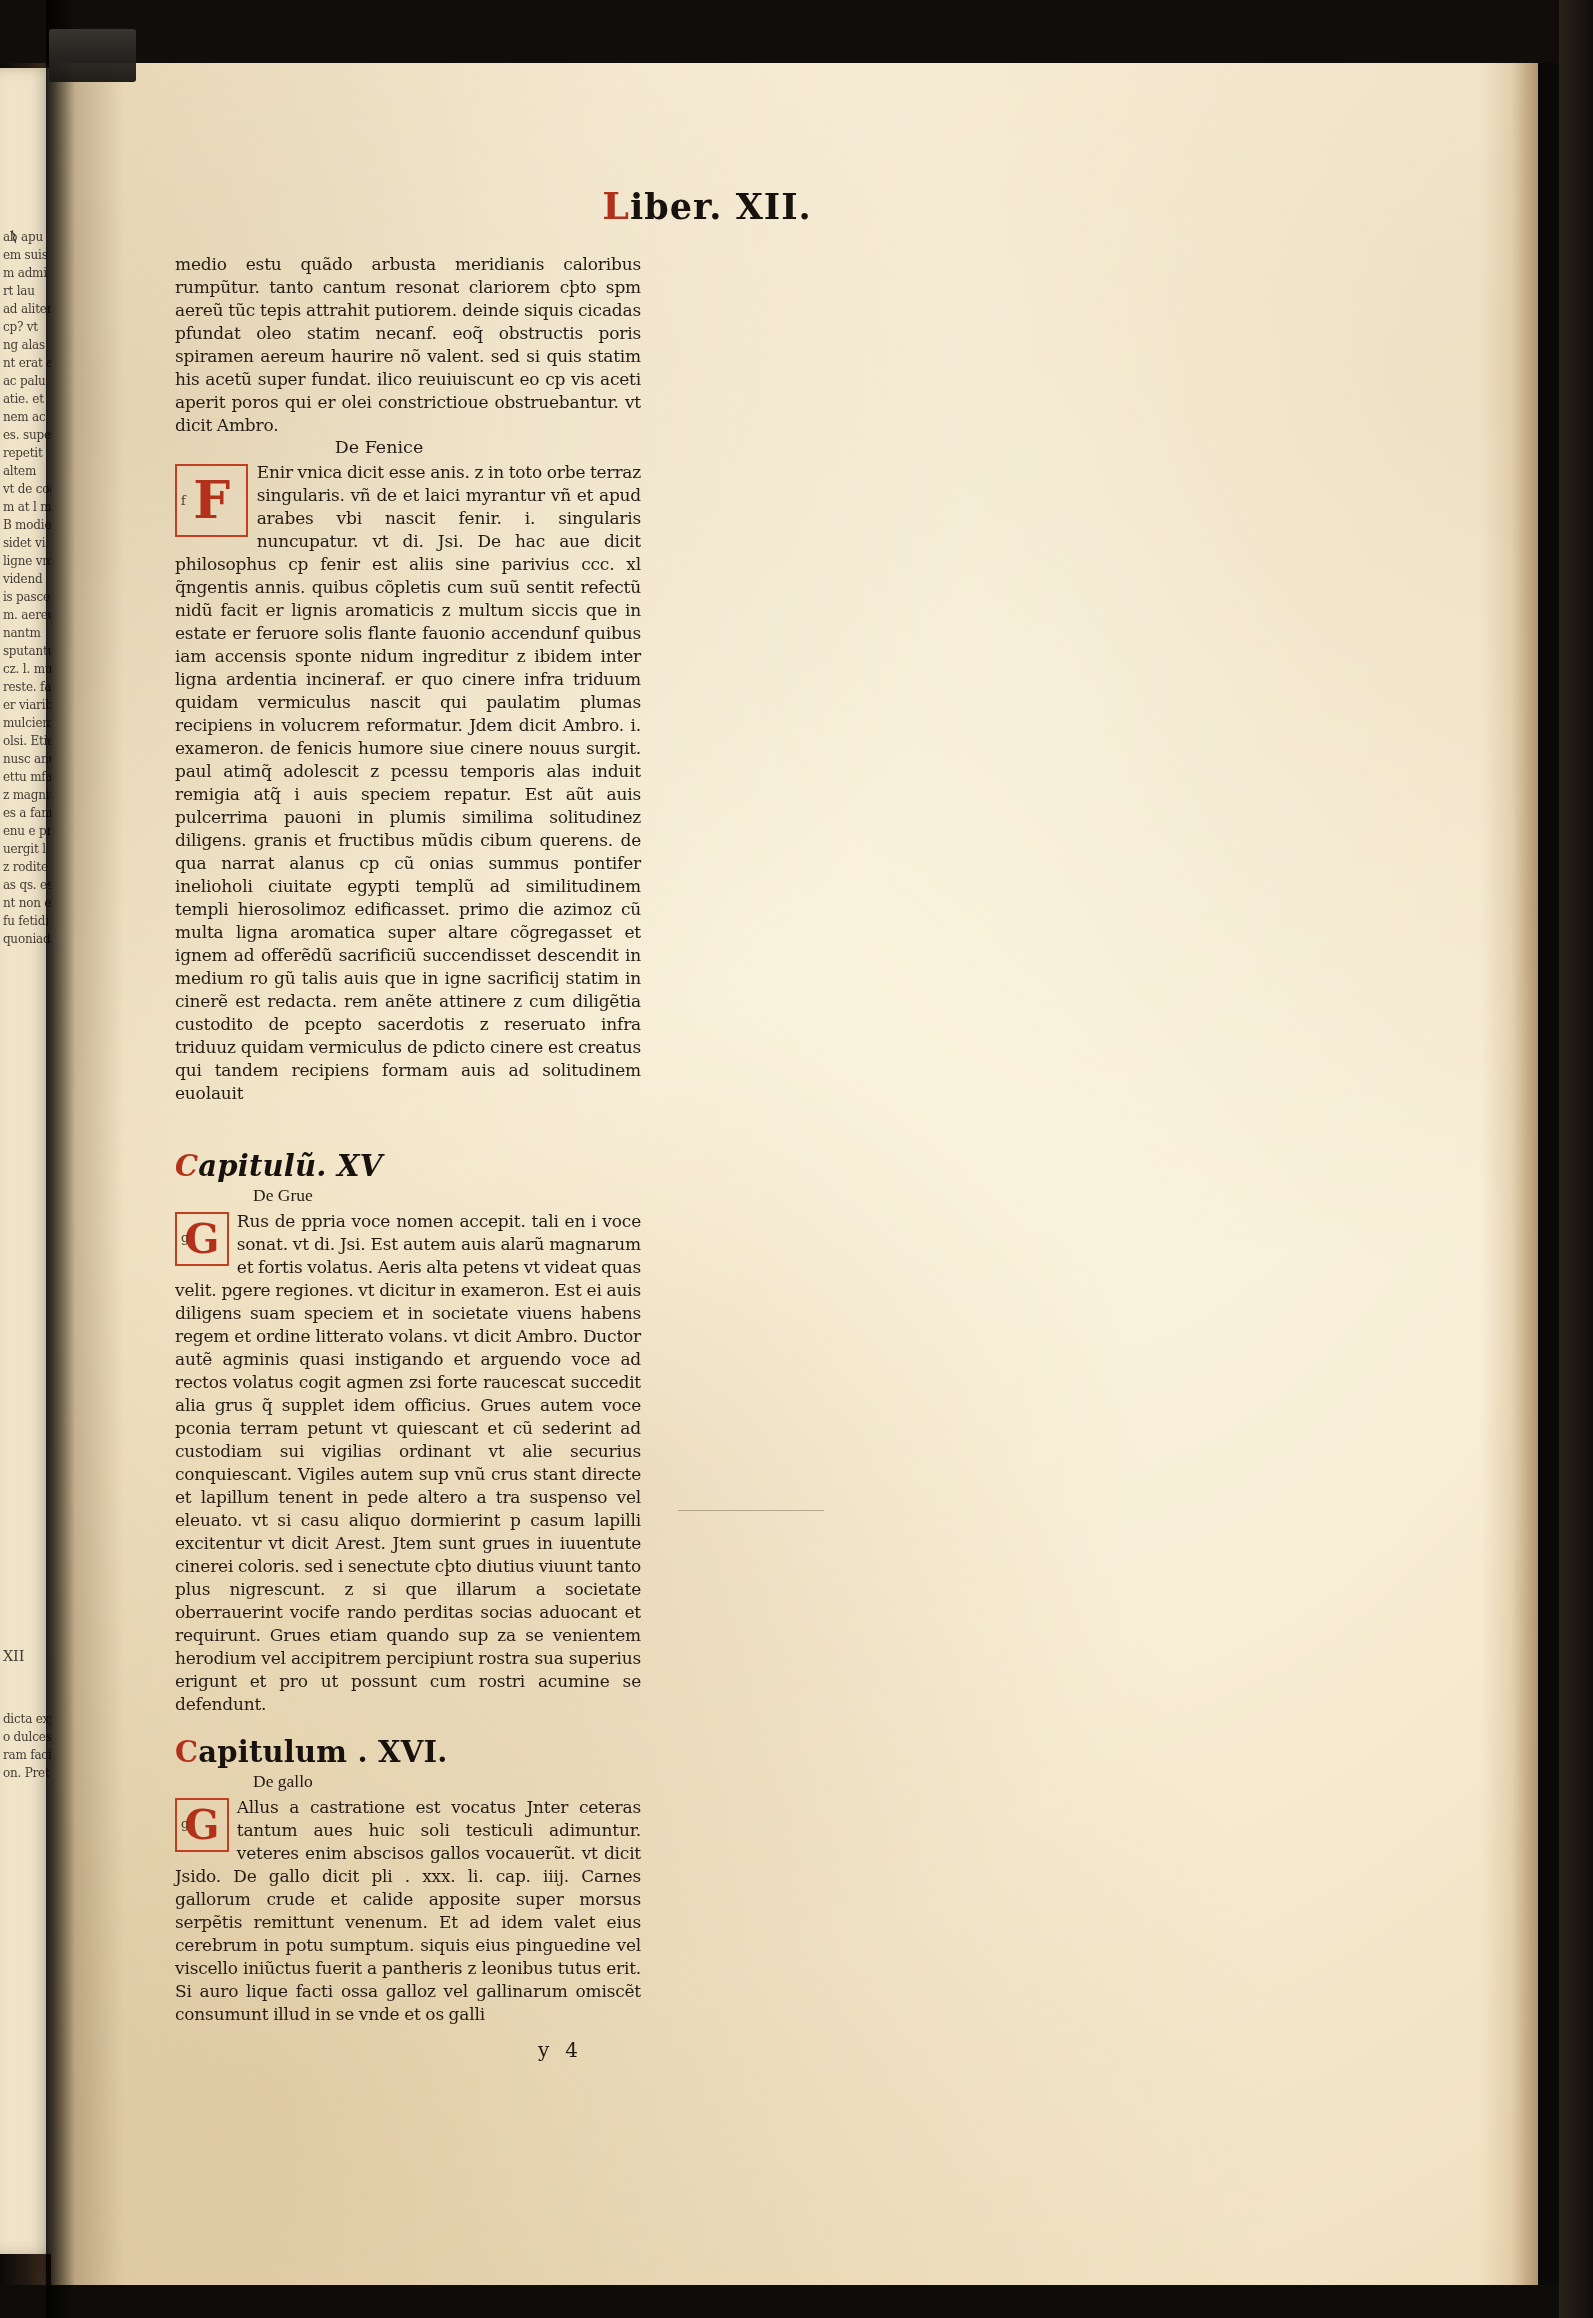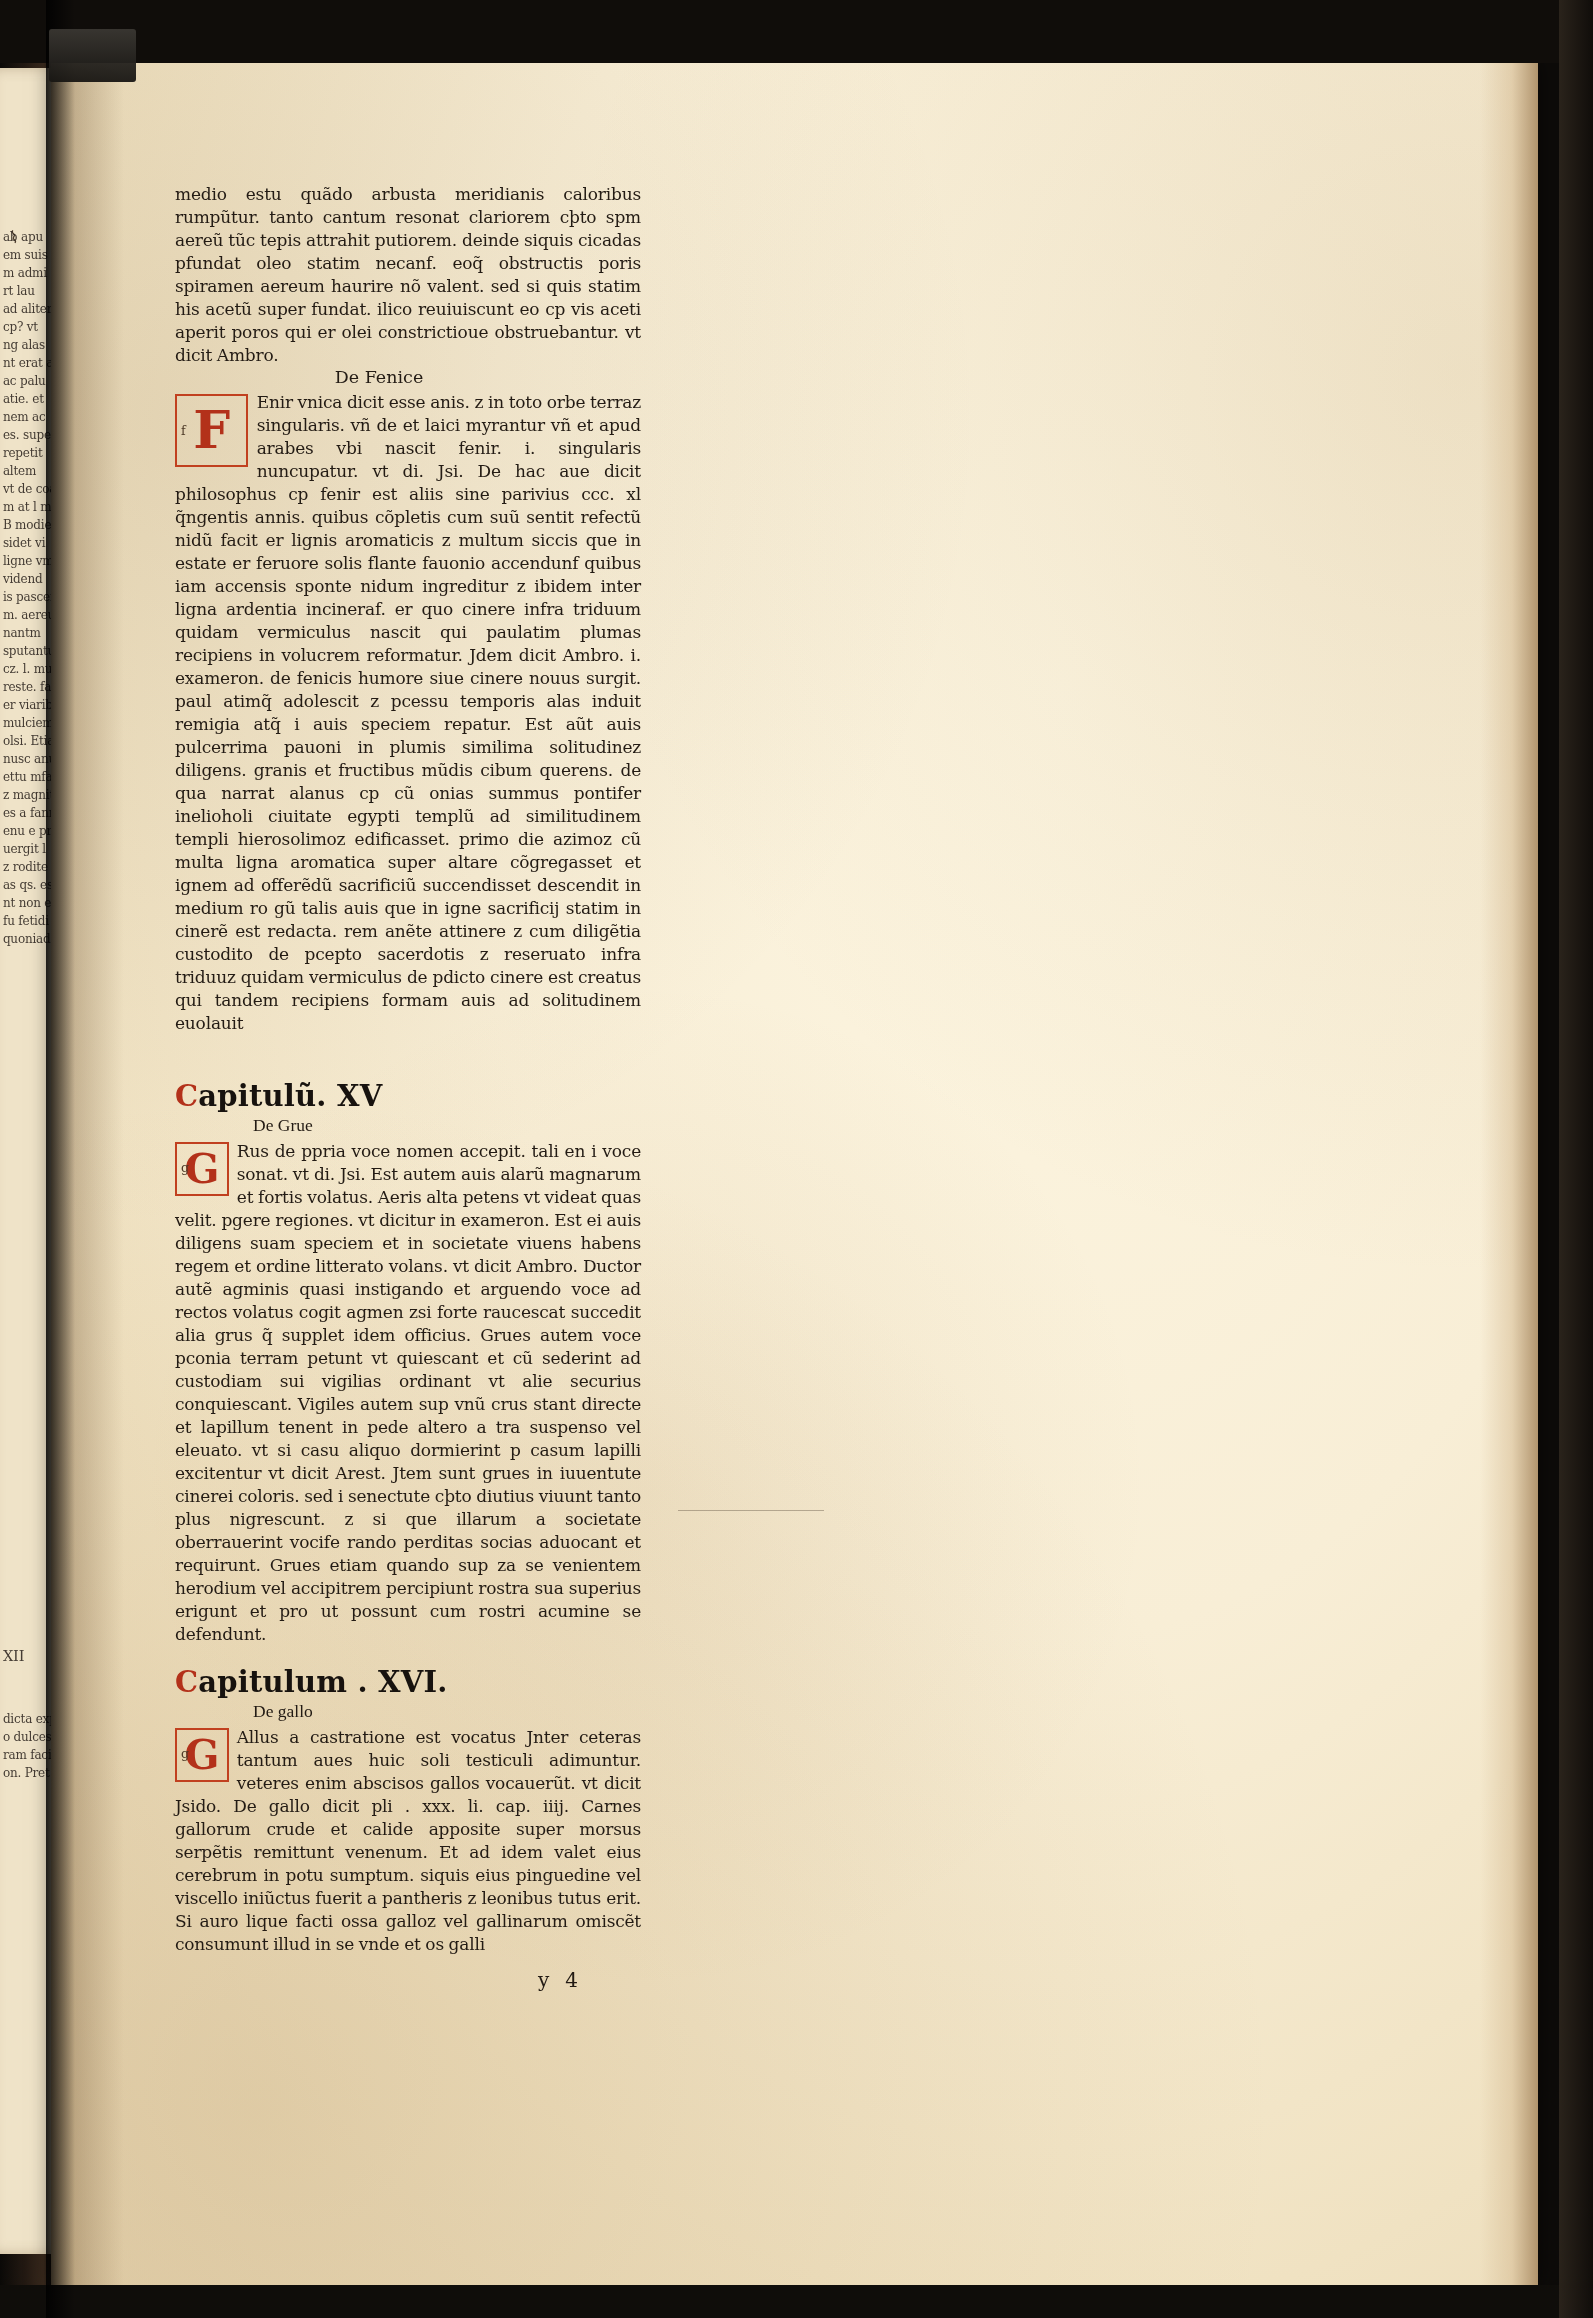--- a/index.html
+++ b/index.html
@@ -314,20 +314,23 @@
   <div class="spine"></div>
   <div class="spine-clamp"></div>
   <div class="spine-shadow"></div>
 
   <div class="page">
     <div class="gutter-shade"></div>
     <div class="fore-edge"></div>
 
     <div class="type-area">
 
+      <div class="running-head">
+        <span class="rub">L</span><span>iber. XII.</span>
+      </div>
 
       <div class="columns">
 
         <div class="col">
 
           <div class="blackletter">medio estu quãdo arbusta meridianis caloribus rumpũtur. tanto cantum resonat clariorem cþto spm aereũ tũc tepis attrahit putiorem. deinde siquis cicadas pfundat oleo statim necanf. eoq̃ obstructis poris spiramen aereum haurire nõ valent. sed si quis statim his acetũ super fundat. ilico reuiuiscunt eo cp vis aceti aperit poros qui er olei constrictioue obstruebantur. vt dicit Ambro.</div>
 
           <div class="chapter-sub">De Fenice</div>
 
           <div class="blackletter para-with-initial">
@@ -335,21 +338,21 @@
               <span>F</span>
               <span class="guide-letter">f</span>
             </span>
             <span class="after-initial">Enir vnica dicit esse anis. z in toto orbe terraz singularis. vñ de et laici myrantur vñ et apud arabes vbi nascit fenir. i. singularis nuncupatur. vt di. Jsi. De hac aue dicit philosophus cp fenir est aliis sine parivius ccc. xl q̃ngentis annis. quibus cõpletis cum suũ sentit refectũ nidũ facit er lignis aromaticis z multum siccis que in estate er feruore solis flante fauonio accendunf quibus iam accensis sponte nidum ingreditur z ibidem inter ligna ardentia incineraf. er quo cinere infra triduum quidam vermiculus nascit qui paulatim plumas recipiens in volucrem reformatur. Jdem dicit Ambro. i. exameron. de fenicis humore siue cinere nouus surgit. paul atimq̃ adolescit z pcessu temporis alas induit remigia atq̃ i auis speciem repatur. Est aũt auis pulcerrima pauoni in plumis similima solitudinez diligens. granis et fructibus mũdis cibum querens. de qua narrat alanus cp cũ onias summus pontifer inelioholi ciuitate egypti templũ ad similitudinem templi hierosolimoz edificasset. primo die azimoz cũ multa ligna aromatica super altare cõgregasset et ignem ad offerẽdũ sacrificiũ succendisset descendit in medium ro gũ talis auis que in igne sacrificij statim in cinerẽ est redacta. rem anẽte attinere z cum diligẽtia custodito de pcepto sacerdotis z reseruato infra triduuz quidam vermiculus de pdicto cinere est creatus qui tandem recipiens formam auis ad solitudinem euolauit</span>
           </div>
 
         </div>
 
         <div class="col">
 
-          <div class="chapter-head" style="margin-top:0;">
+          <div class="chapter-head" style="margin-top:0;font-style:italic;">
             <span class="rub-cap">C</span><span>apitulũ. XV</span>
           </div>
           <div class="chapter-sub right-ind">De Grue</div>
 
           <div class="blackletter para-with-initial">
             <span class="initial small">
               <span>G</span>
               <span class="guide-letter">g</span>
             </span>
             <span class="after-initial">Rus de ppria voce nomen accepit. tali en i voce sonat. vt di. Jsi. Est autem auis alarũ magnarum et fortis volatus. Aeris alta petens vt videat quas velit. pgere regiones. vt dicitur in exameron. Est ei auis diligens suam speciem et in societate viuens habens regem et ordine litterato volans. vt dicit Ambro. Ductor autẽ agminis quasi instigando et arguendo voce ad rectos volatus cogit agmen zsi forte raucescat succedit alia grus q̃ supplet idem officius. Grues autem voce pconia terram petunt vt quiescant et cũ sederint ad custodiam sui vigilias ordinant vt alie securius conquiescant. Vigiles autem sup vnũ crus stant directe et lapillum tenent in pede altero a tra suspenso vel eleuato. vt si casu aliquo dormierint p casum lapilli excitentur vt dicit Arest. Jtem sunt grues in iuuentute cinerei coloris. sed i senectute cþto diutius viuunt tanto plus nigrescunt. z si que illarum a societate oberrauerint vocife rando perditas socias aduocant et requirunt. Grues etiam quando sup za se venientem herodium vel accipitrem percipiunt rostra sua superius erigunt et pro ut possunt cum rostri acumine se defendunt.</span>

